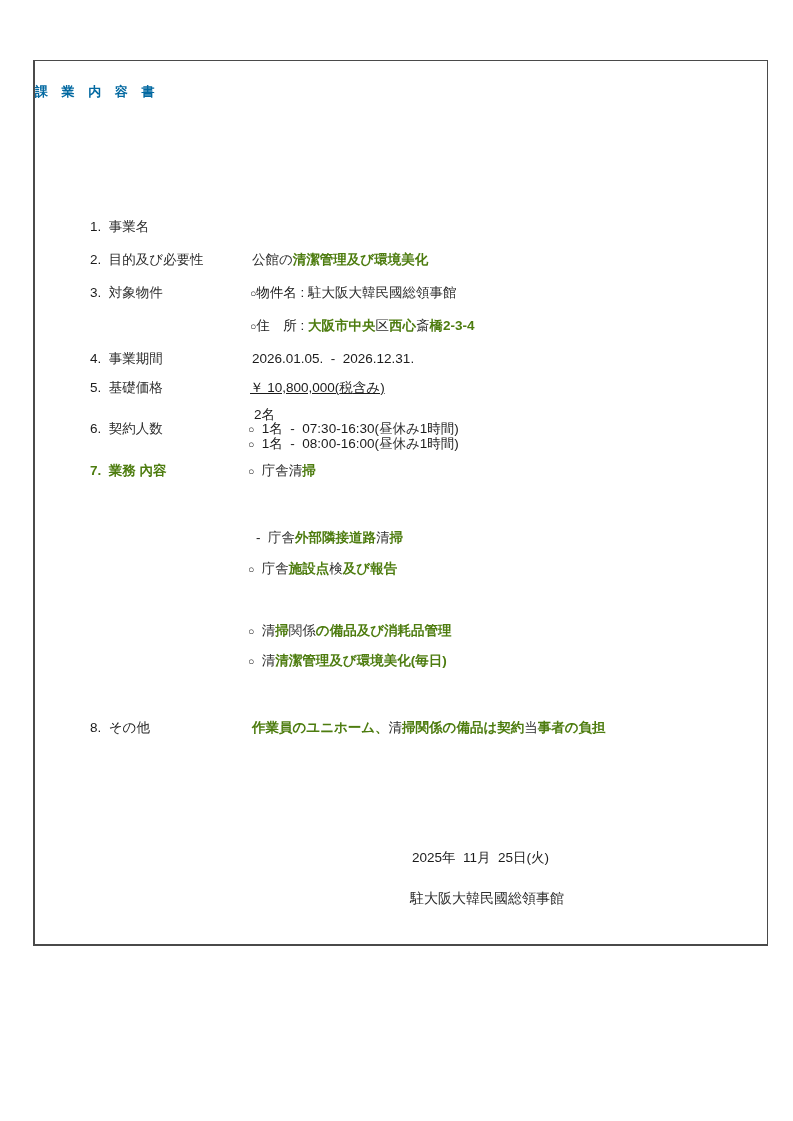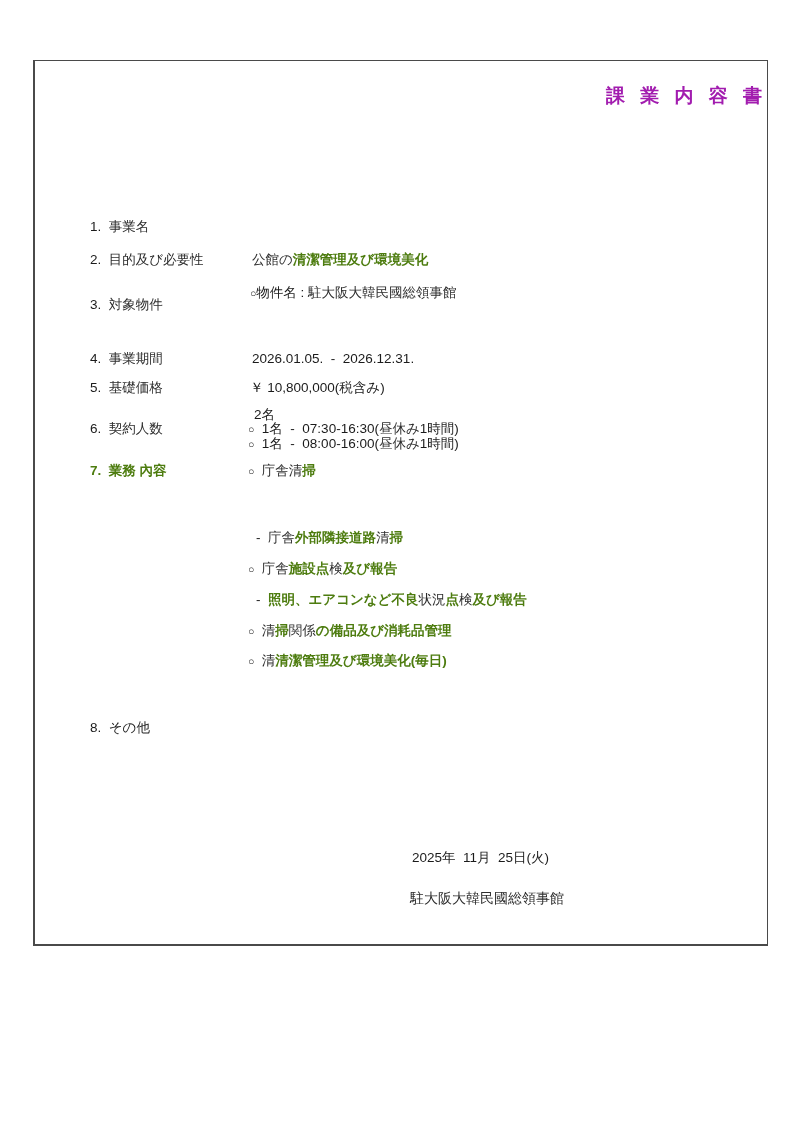--- a/index.html
+++ b/index.html
@@ -25,25 +25,25 @@
     border-top-width: 1px;
     border-right-width: 1px;
     box-sizing: border-box;
   }
   .title {
     position: absolute;
     left: 0;
     width: 100%;
     top: 22px;
     margin: 0;
-    text-align: right;
-    font-size: 19px;
+    text-align: left;
+    font-size: 13px;
     font-weight: 700;
     letter-spacing: 5px;
-    color: #a21caf;
+    color: #0369a1;
     font-family: "Liberation Sans", sans-serif;
   }
   .t {
     position: absolute;
     white-space: pre;
     font-size: 13.5px;
     line-height: 15px;
     color: #1b1b1b;
     text-align: center;
   }
@@ -58,40 +58,41 @@
 
 <div class="page">
 
   <h1 class="title">課 業 内 容 書</h1>
 
   <span class="t" style="left:55px; top:158px;"><span class="seg-n">1.  </span><span class="seg-l">事業名</span></span>
 
   <span class="t" style="left:55px; top:191px;"><span class="seg-n">2.  </span><span class="seg-l">目的及び必要性</span></span>
   <span class="t" style="left:217px; top:191px;"><span class="seg-l">公館の</span><span class="seg-b">清潔管理及び環境美化</span></span>
 
-  <span class="t" style="left:55px; top:236px;"><span class="seg-n">3.  </span><span class="seg-l">対象物件</span></span>
+  <span class="t" style="left:55px; top:224px;"><span class="seg-n">3.  </span><span class="seg-l">対象物件</span></span>
   <span class="t" style="left:215px; top:224px;"><span class="seg-o">○</span><span class="seg-n">物件名 : </span><span class="seg-l">駐大阪大韓民國総領事館</span></span>
+  <span class="t" style="left:215px; top:257px;"><span class="seg-o">○</span><span class="seg-n">住　所 : </span><span class="seg-b">大阪市中央</span><span class="seg-l">区</span><span class="seg-b">西心</span><span class="seg-l">斎</span><span class="seg-b">橋2-3-4</span></span>
 
   <span class="t" style="left:55px; top:290px;"><span class="seg-n">4.  </span><span class="seg-l">事業期間</span></span>
   <span class="t" style="left:217px; top:290px;"><span class="seg-n">2026.01.05.  -  2026.12.31.</span></span>
 
   <span class="t" style="left:55px; top:319px;"><span class="seg-n">5.  </span><span class="seg-l">基礎価格</span></span>
-  <span class="t" style="left:215px; top:319px;"><span class="seg-n">￥ 10,800,000(</span><span class="seg-l">税</span><span class="seg-n">含み)</span></span>
+  <span class="t" style="left:215px; top:319px;text-decoration:underline;"><span class="seg-n">￥ 10,800,000(</span><span class="seg-l">税</span><span class="seg-n">含み)</span></span>
 
   <span class="t" style="left:55px; top:360px;"><span class="seg-n">6.  </span><span class="seg-l">契約人数</span></span>
   <span class="t" style="left:219px; top:346px;"><span class="seg-n">2名</span></span>
   <span class="t" style="left:213px; top:360px;"><span class="seg-o">○</span><span class="seg-n">  1名  -  07:30-16:30(</span><span class="seg-l">昼休み</span><span class="seg-n">1時間)</span></span>
   <span class="t" style="left:213px; top:375px;"><span class="seg-o">○</span><span class="seg-n">  1名  -  08:00-16:00(</span><span class="seg-l">昼休み</span><span class="seg-n">1時間)</span></span>
 
   <span class="t" style="left:55px; top:402px;"><span class="seg-b">7.  </span><span class="seg-b">業務 內容</span></span>
   <span class="t" style="left:213px; top:402px;"><span class="seg-o">○</span><span class="seg-n">  </span><span class="seg-l">庁舎清</span><span class="seg-b">掃</span></span>
   <span class="t" style="left:221px; top:469px;"><span class="seg-n">-  </span><span class="seg-l">庁舎</span><span class="seg-b">外部隣接道路</span><span class="seg-l">清</span><span class="seg-b">掃</span></span>
   <span class="t" style="left:213px; top:500px;"><span class="seg-o">○</span><span class="seg-n">  </span><span class="seg-l">庁舎</span><span class="seg-b">施設点</span><span class="seg-l">検</span><span class="seg-b">及び報告</span></span>
-  <span class="t" style="left:221px; top:531px;"><span class="seg-n">-  </span><span class="seg-b">照明、エアコンなど不良</span><span class="seg-l">状況</span><span class="seg-b">点</span><span class="seg-l">検</span><span class="seg-b">及び報告</span></span>
   <span class="t" style="left:213px; top:562px;"><span class="seg-o">○</span><span class="seg-n">  </span><span class="seg-l">清</span><span class="seg-b">掃</span><span class="seg-l">関係</span><span class="seg-b">の備品及び消耗品管理</span></span>
   <span class="t" style="left:213px; top:592px;"><span class="seg-o">○</span><span class="seg-n">  </span><span class="seg-l">清</span><span class="seg-b">清潔管理及び環境美化(毎日)</span></span>
 
   <span class="t" style="left:55px; top:659px;"><span class="seg-n">8.  </span><span class="seg-n">その他</span></span>
+  <span class="t" style="left:217px; top:659px;"><span class="seg-b">作業員のユニホーム、</span><span class="seg-l">清</span><span class="seg-b">掃関係の備品は契約</span><span class="seg-l">当</span><span class="seg-b">事者の負担</span></span>
 
   <span class="t" style="left:377px; top:789px;"><span class="seg-n">2025年  11月  25日(火)</span></span>
   <span class="t" style="left:375px; top:830px; font-size:14px;"><span class="seg-l">駐大阪大韓民國総領事館</span></span>
 
 </div>
 
 </body></html>

